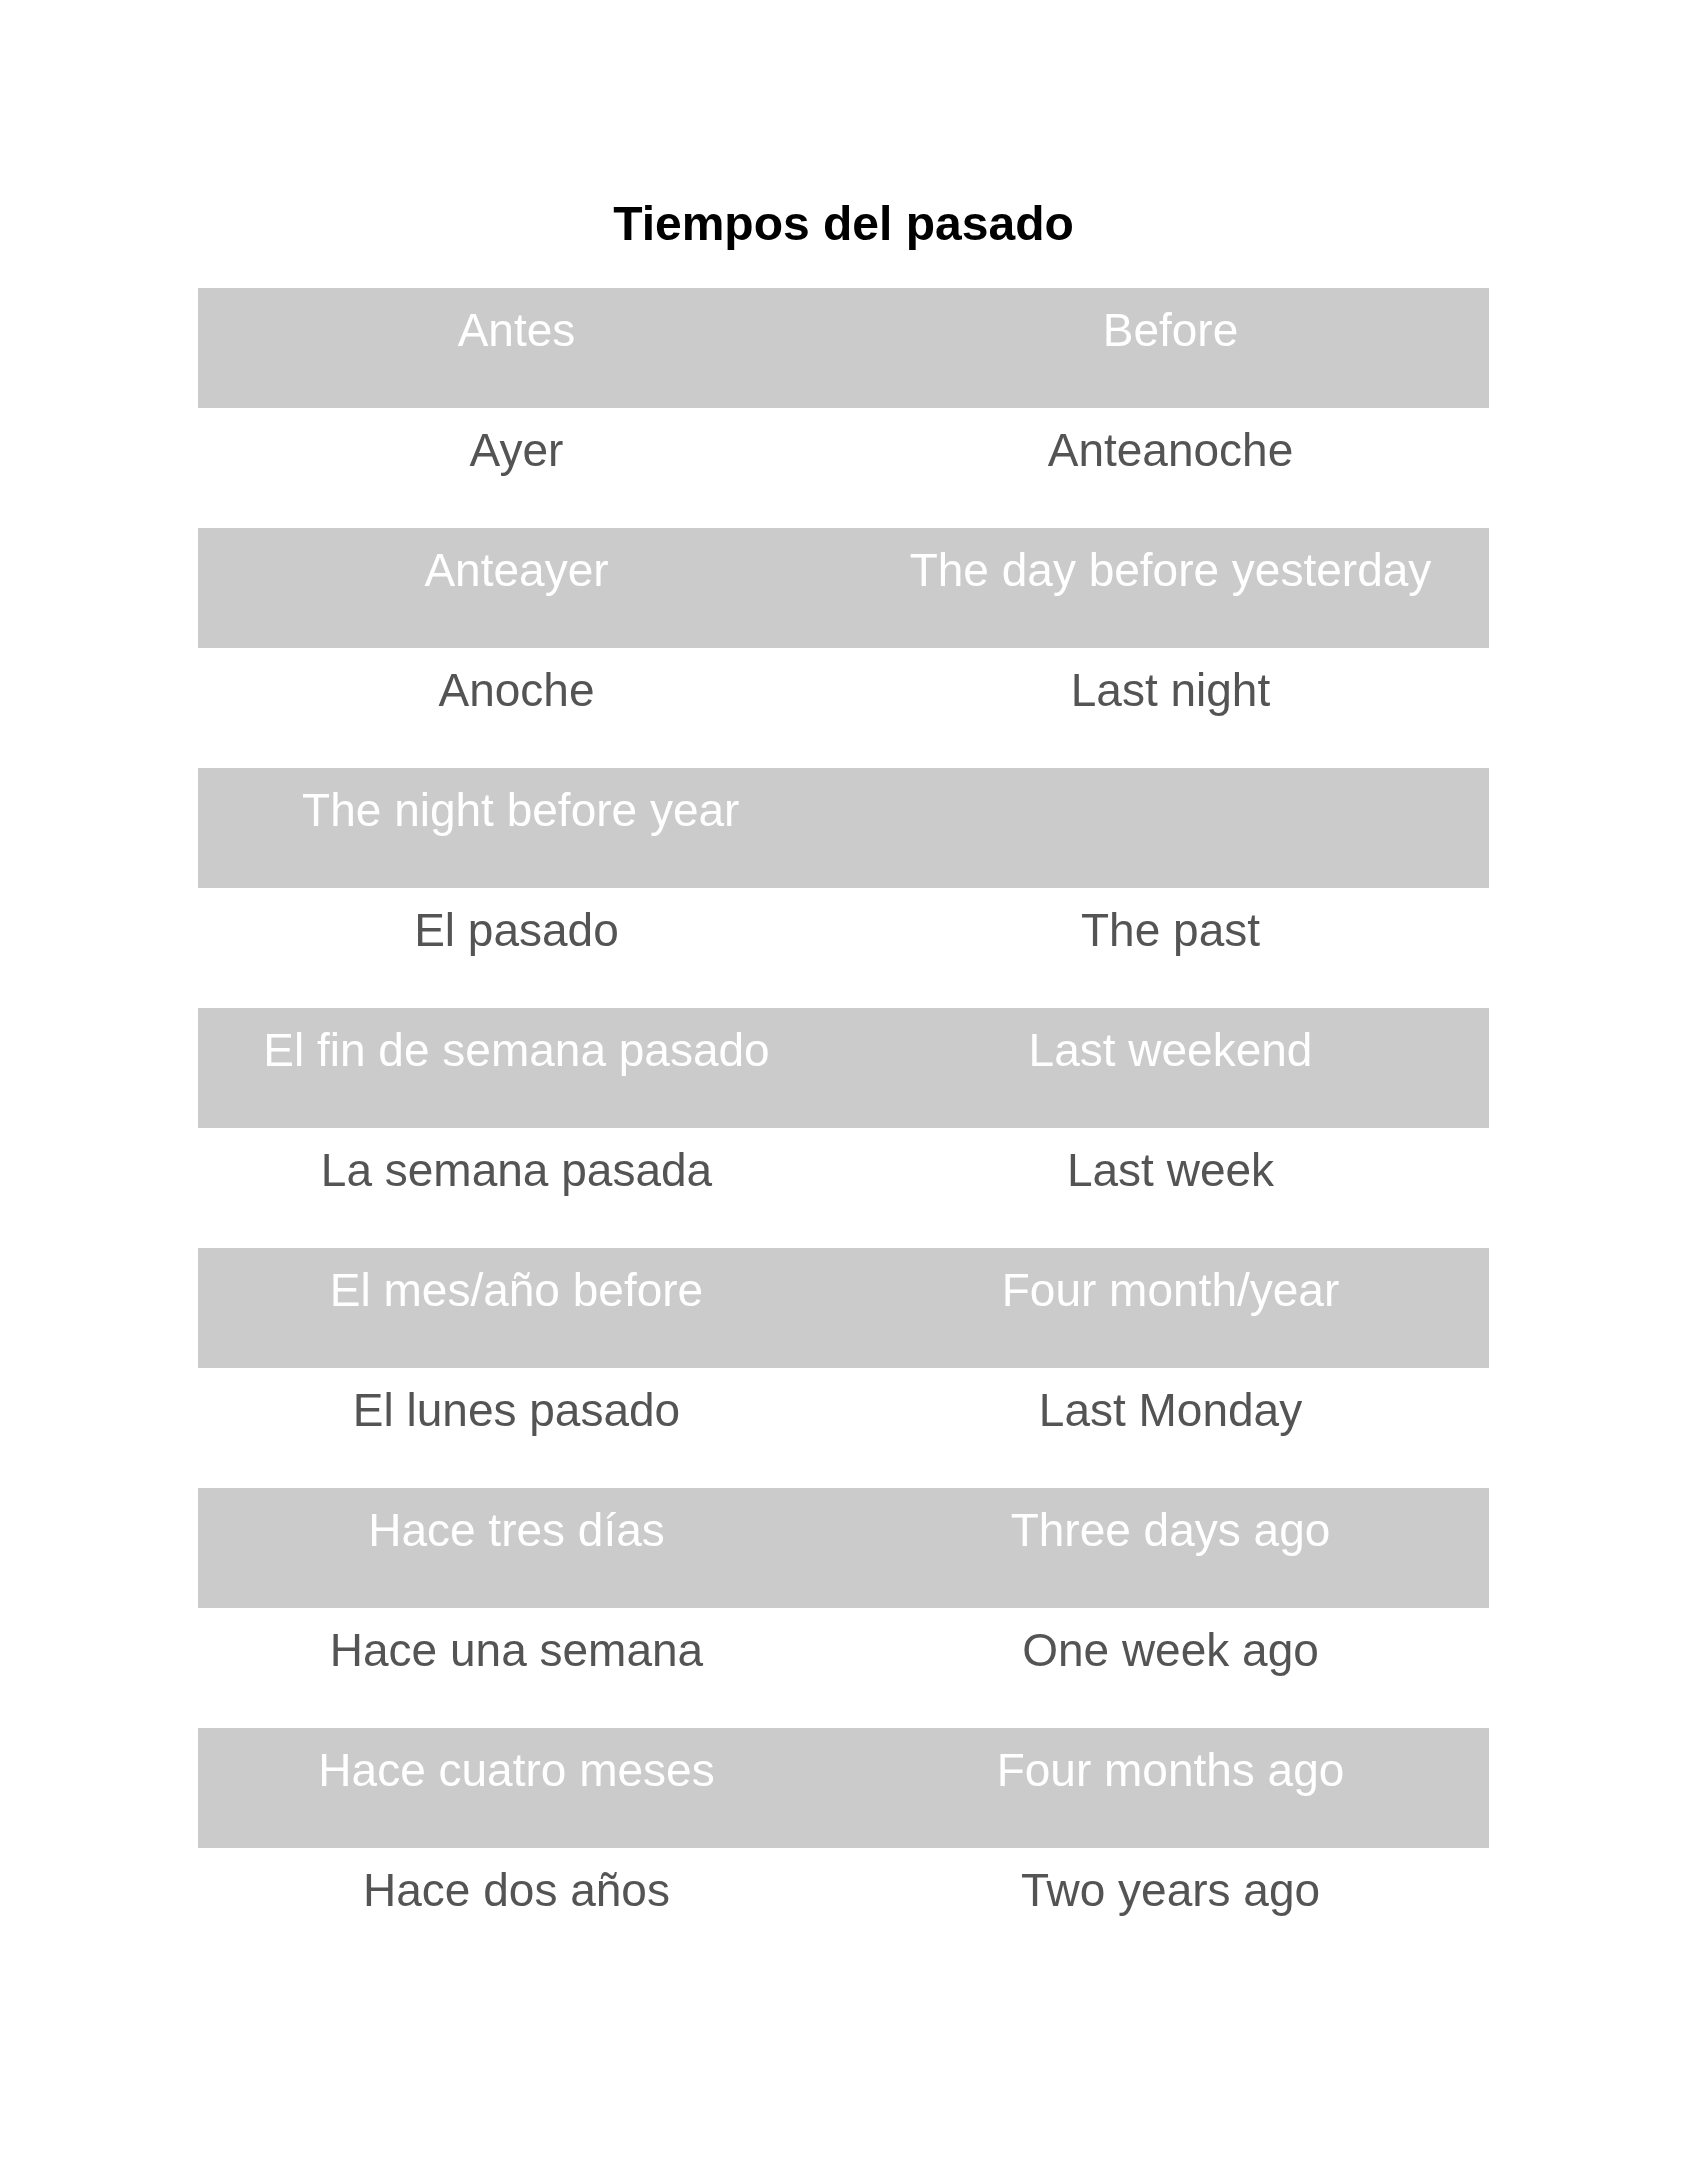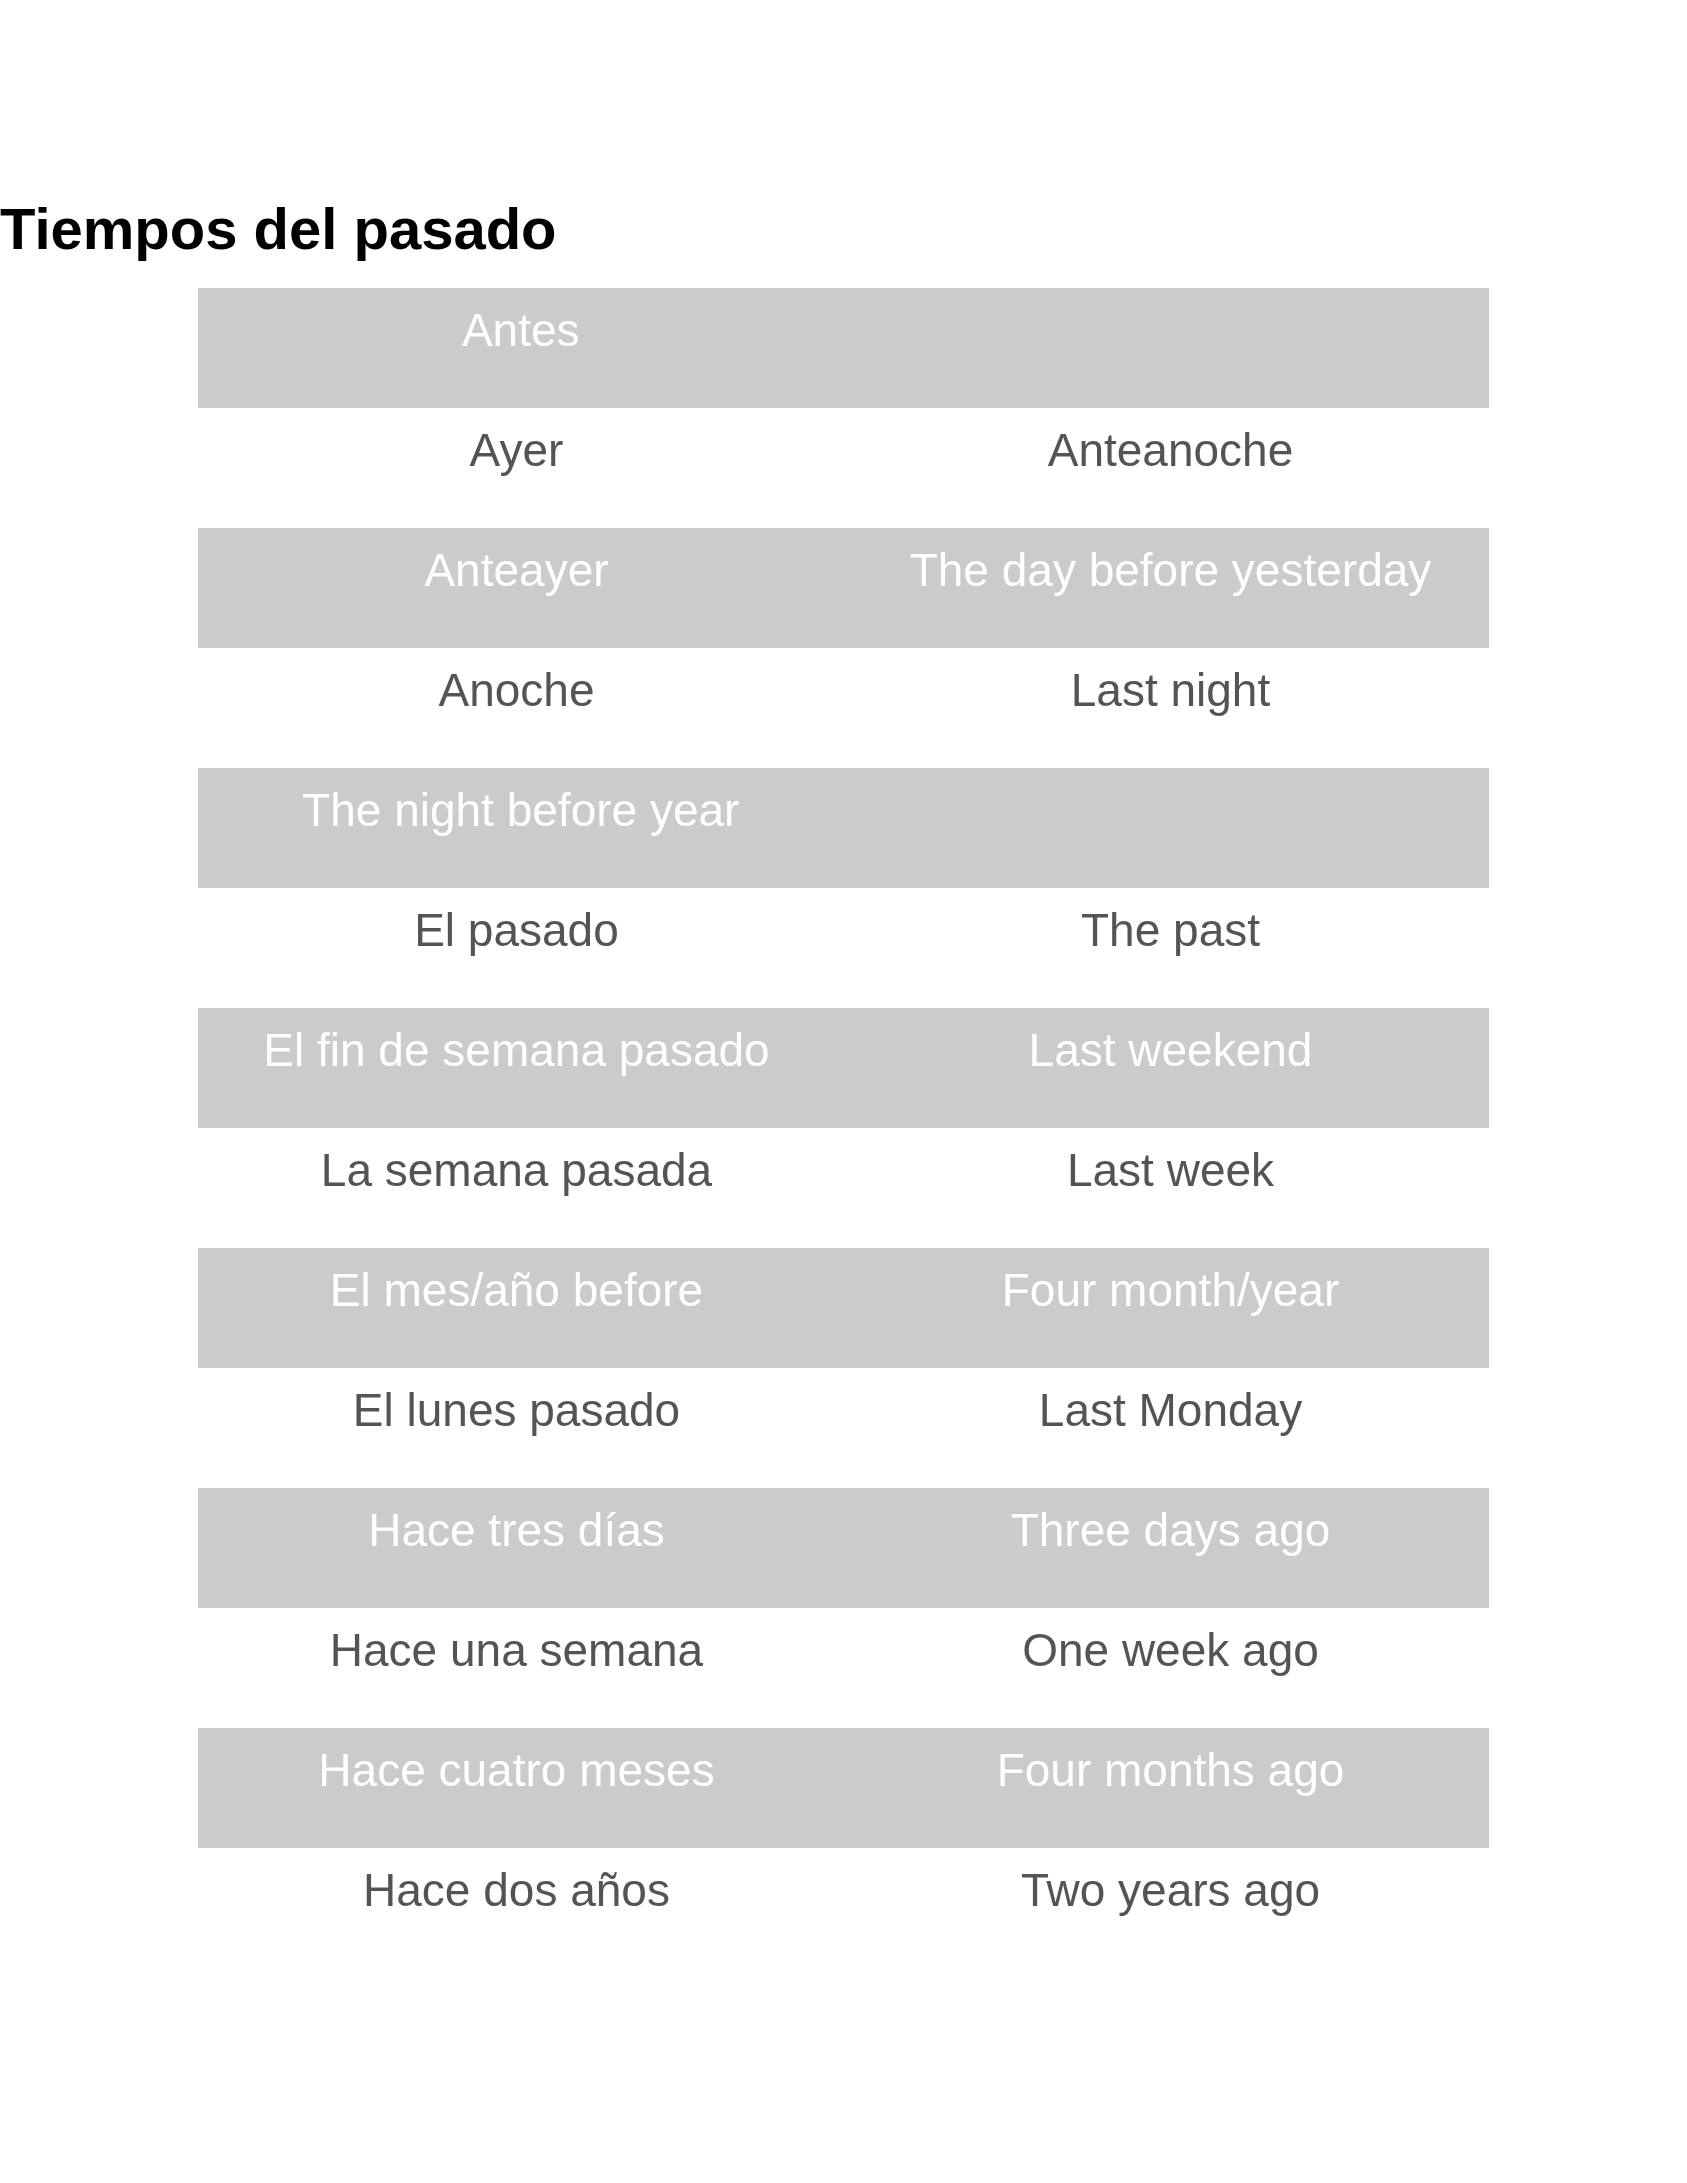--- a/index.html
+++ b/index.html
@@ -11,22 +11,22 @@
     height: 2183px;
     position: relative;
     background: var(--page-bg, #ffffff);
     font-family: "Liberation Sans", sans-serif;
   }
   .page-title {
     position: absolute;
     top: 200px;
     left: 0;
     width: 1687px;
-    text-align: left;
-    font-size: 58px;
+    text-align: center;
+    font-size: 48px;
     line-height: 1;
     font-weight: bold;
     color: var(--title-color, #000000);
   }
   .vocab-table {
     position: absolute;
     left: 198px;
     top: 288px;
     width: 1291px;
   }
@@ -56,20 +56,21 @@
   }
 </style>
 </head>
 <body style="--page-bg: #ffffff; --title-color: #000000; --shaded-bg: #cbcbcb; --shaded-text: #ffffff; --plain-bg: #ffffff; --plain-text: #545454;">
 
 <div class="page-title">Tiempos del pasado</div>
 
 <div class="vocab-table">
     <div class="vocab-row shaded">
       <div class="vocab-cell">Antes</div>
+      <div class="vocab-cell">Before</div>
     </div>
     <div class="vocab-row plain">
       <div class="vocab-cell">Ayer</div>
       <div class="vocab-cell">Anteanoche</div>
     </div>
     <div class="vocab-row shaded">
       <div class="vocab-cell">Anteayer</div>
       <div class="vocab-cell">The day before yesterday</div>
     </div>
     <div class="vocab-row plain">

